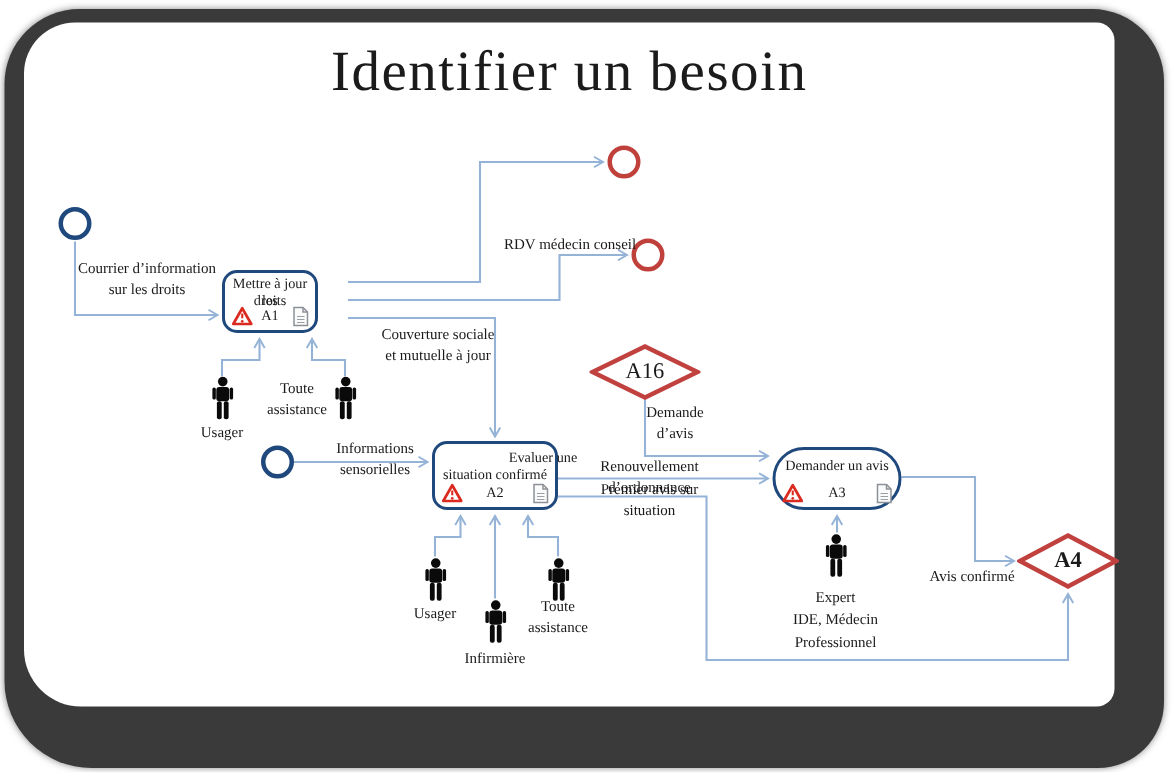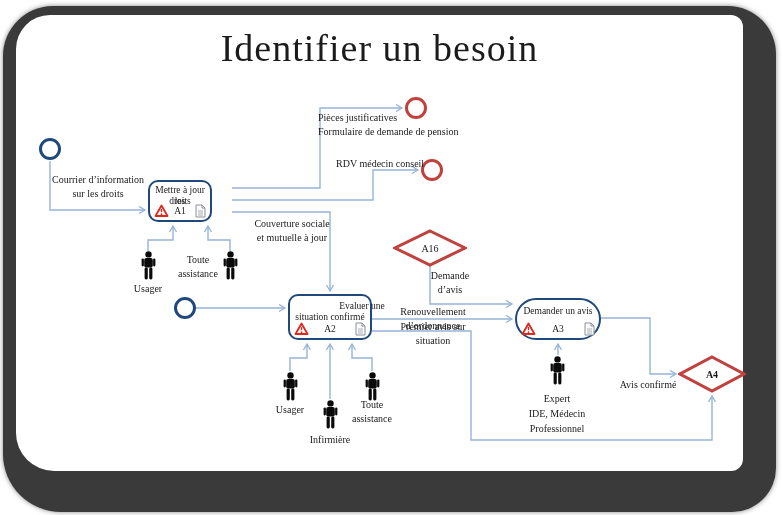--- a/index.html
+++ b/index.html
@@ -26,21 +26,21 @@
   .warn-tri{fill:#fff;stroke:var(--warning,#DB2B20);}
 
   .event{position:absolute;width:22px;height:22px;border-radius:50%;
          background:#fff;box-sizing:border-box;}
   .event.start{border:3px solid var(--event-start,#1F497D);}
   .event.end{border:3px solid var(--event-end,#C0403C);}
 
   .gateway{position:absolute;}
   .gw-poly{fill:#fff;stroke:var(--gateway,#C0413E);stroke-width:3px;}
   .gw-label{position:absolute;left:0;top:0;width:100%;height:100%;display:flex;
-            align-items:center;justify-content:center;font-size:10px;color:#1a1a1a;}
+            align-items:center;justify-content:center;font-size:15px;color:#1a1a1a;}
 
   .actor{position:absolute;line-height:0;}
   .actor-shape{fill:#0a0a0a;}
 
   .flabel{position:absolute;font-size:10px;line-height:14px;color:#1a1a1a;text-align:center;}
   .flabel.left{text-align:left;}
 </style>
 </head>
 <body>
 
@@ -213,32 +213,32 @@
         <rect class="actor-shape" x="14.1" y="7.4" width="2.3" height="8" rx="1.1"></rect>
         <rect class="actor-shape" x="5.6" y="16.5" width="3.2" height="12" rx="1.4"></rect>
         <rect class="actor-shape" x="10.2" y="16.5" width="3.2" height="12" rx="1.4"></rect>
       </svg>
   </div>
 
   <div class="flabel" style="left:52px;top:173px;width:92px;">
     <div>Courrier d’information</div>
     <div>sur les droits</div>
   </div>
-  <div class="flabel left" style="left:318px;top:111px;width:175px;">
-    <div>Pièces justificatives</div>
-    <div>Formulaire de demande de pension</div>
-  </div>
   <div class="flabel left" style="left:336px;top:157px;width:110px;">RDV médecin conseil</div>
   <div class="flabel" style="left:248px;top:217px;width:88px;">
     <div>Couverture sociale</div>
     <div>et mutuelle à jour</div>
   </div>
   <div class="flabel" style="left:426px;top:269px;width:48px;">
     <div>Demande</div>
     <div>d’avis</div>
+  </div>
+  <div class="flabel" style="left:210px;top:293px;width:80px;">
+    <div>Informations</div>
+    <div>sensorielles</div>
   </div>
   <div class="flabel" style="left:374px;top:305px;width:118px;">Renouvellement d’ordonnance</div>
   <div class="flabel" style="left:394px;top:320px;width:78px;">
     <div>Premier avis sur</div>
     <div>situation</div>
   </div>
   <div class="flabel" style="left:614px;top:378px;width:68px;">Avis confirmé</div>
 
   <div class="flabel" style="left:120px;top:282px;width:56px;">Usager</div>
   <div class="flabel" style="left:174px;top:253px;width:48px;">

